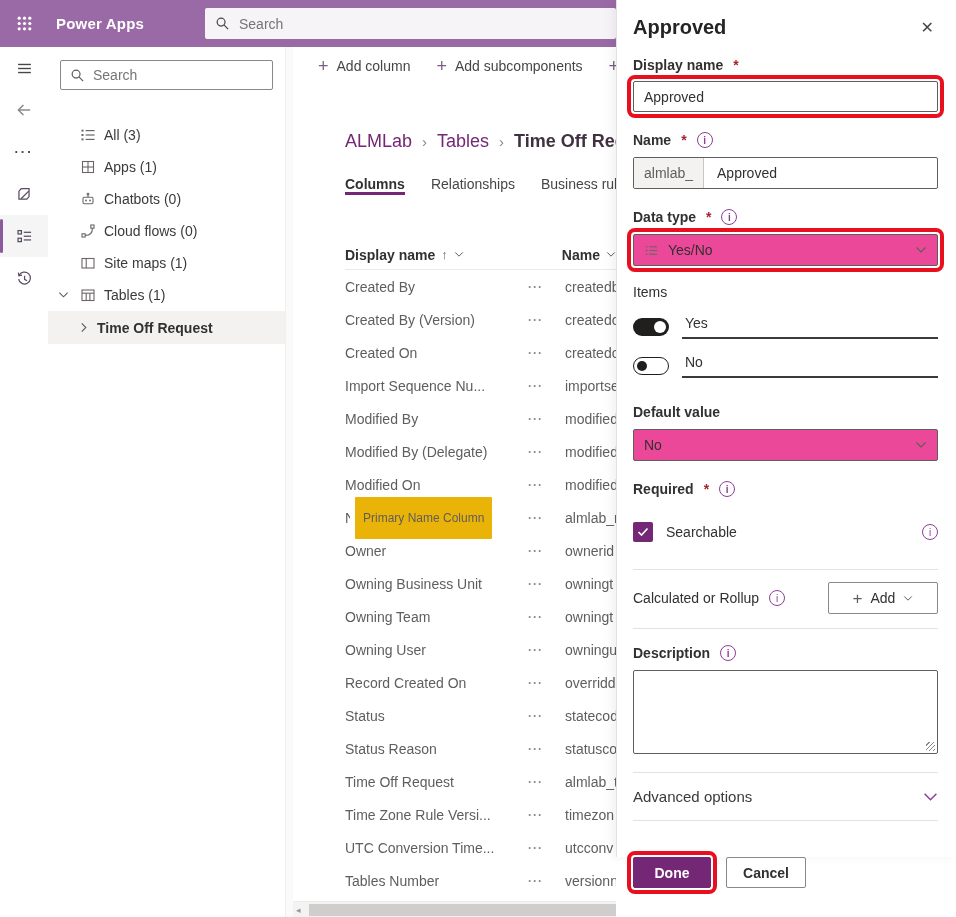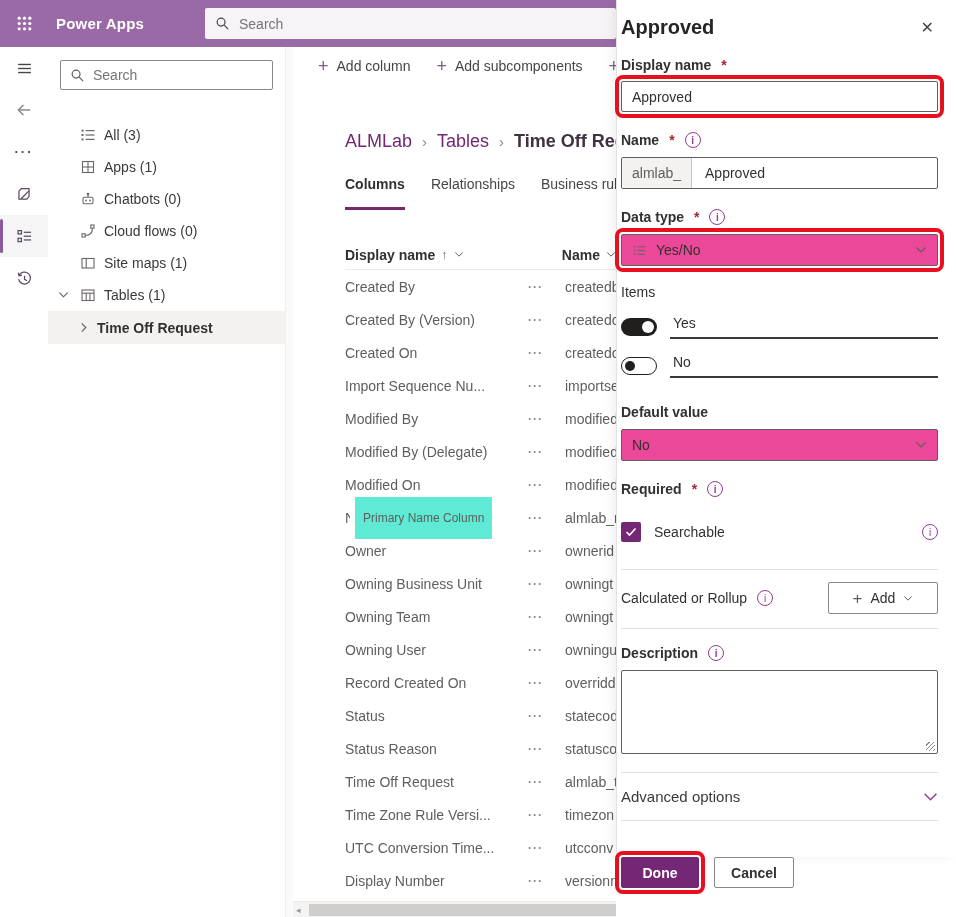--- a/index.html
+++ b/index.html
@@ -40,44 +40,44 @@
   
   .main{position:absolute;left:293px;top:47px;bottom:0;width:323px;background:#fff;overflow:hidden}
   .toolbar{position:absolute;top:10px;left:25px;display:flex;gap:26px;align-items:center;color:#484644;white-space:nowrap}
   .tool-btn{display:flex;align-items:center;gap:8px;cursor:pointer}
   .plus{color:#7a5e85;font-size:18px;font-weight:400;line-height:1}
   .breadcrumb{position:absolute;top:84px;left:52px;display:flex;gap:10px;align-items:center;font-size:18px;white-space:nowrap}
   .crumb{color:#742774;cursor:pointer}
   .crumb-sep{color:#8a8886;font-size:15px}
   .crumb-cur{color:#3f3140;font-weight:700}
   .tabs{position:absolute;top:129px;left:52px;display:flex;gap:26px;white-space:nowrap}
-  .tab{padding-bottom:15px;color:#484644;cursor:pointer;border-bottom:3px solid transparent}
+  .tab{padding-bottom:0;color:#484644;cursor:pointer;border-bottom:3px solid transparent}
   .tab.selected{font-weight:700;color:#323130;border-bottom-color:#742774}
 
   .table{position:absolute;top:193px;left:52px;right:0}
   .thead{display:flex;height:30px;align-items:center;font-weight:700;color:#323130;border-bottom:1px solid #edebe9}
   .hc1{width:183px;display:flex;align-items:center;gap:6px}
   .hc2{width:37px}
   .hc3{flex:1;display:flex;align-items:center;gap:6px;white-space:nowrap}
   .sort-ic{color:#605e5c;font-weight:400;font-size:13px}
   .hchev{color:#605e5c}
   .trow{display:flex;height:33px;align-items:center;color:#605e5c;cursor:pointer}
   .c1{width:183px;white-space:nowrap;overflow:hidden;display:flex;align-items:center}
   .c2{width:37px;color:#8a8886;letter-spacing:1px;font-weight:700;font-size:12px}
   .c3{flex:1;white-space:nowrap;overflow:hidden}
   .clip{display:inline-block;width:5px;overflow:hidden;flex:none}
-  .badge{background:#5eead4;color:#605e5c;font-size:12px;padding:14px 8px;margin-left:5px;border-radius:1px;white-space:nowrap}
+  .badge{background:#eab308;color:#605e5c;font-size:12px;padding:14px 8px;margin-left:5px;border-radius:1px;white-space:nowrap}
 
   .hscroll{position:absolute;left:0;right:0;bottom:0;height:16px;background:#f4f3f3;border-top:1px solid #ececec}
   .hscroll .arrow{position:absolute;left:3px;top:3px;font-size:9px;color:#9a9897}
   .hthumb{position:absolute;left:16px;right:0;top:2px;height:12px;background:#cfcecd;cursor:pointer}
 
   
   .panel{position:absolute;right:0;top:0;width:340px;height:857px;background:#fff;z-index:10;
-    border-left:1px solid #e3e1e1;box-shadow:-4px 0 10px rgba(0,0,0,.06);padding:0 18px 0 4px}
+    border-left:1px solid #e3e1e1;box-shadow:-4px 0 10px rgba(0,0,0,.06);padding:0 18px 0 16px}
   .panel-head{display:flex;align-items:center;justify-content:space-between;padding-top:14px}
   .panel-title{font-size:20px;font-weight:600;color:#252423}
   .close-btn{background:none;border:0;font-size:16px;color:#484644;cursor:pointer;padding:4px}
   .flabel{font-weight:700;margin-top:20px;display:flex;align-items:center;gap:10px;color:#323130}
   .flabel.normal{font-weight:400}
   .req{color:#a4262c}
   .info{width:16px;height:16px;min-width:16px;border:1px solid #8f3d96;color:#8f3d96;border-radius:50%;
     font-size:10px;display:inline-flex;align-items:center;justify-content:center;cursor:pointer}
   .tinput{margin-top:8px;height:31px;border:1px solid #605e5c;border-radius:2px;display:flex;align-items:center;padding:0 10px;background:#fff}
   .tinput input{width:100%;border:0;outline:0;font:inherit;color:#323130;background:transparent}
@@ -527,21 +527,21 @@
       <span class="c1">
         <span>UTC Conversion Time...</span>
 
       </span>
       <span class="c2">···</span>
       <span class="c3">utcconv</span>
     </div>
 
     <div class="trow">
       <span class="c1">
-        <span>Display Number</span>
+        <span>Tables Number</span>
 
       </span>
       <span class="c2">···</span>
       <span class="c3">versionn</span>
     </div>
   </div>
     </div>
 
     <div class="hscroll">
       <span class="arrow">◂</span>

